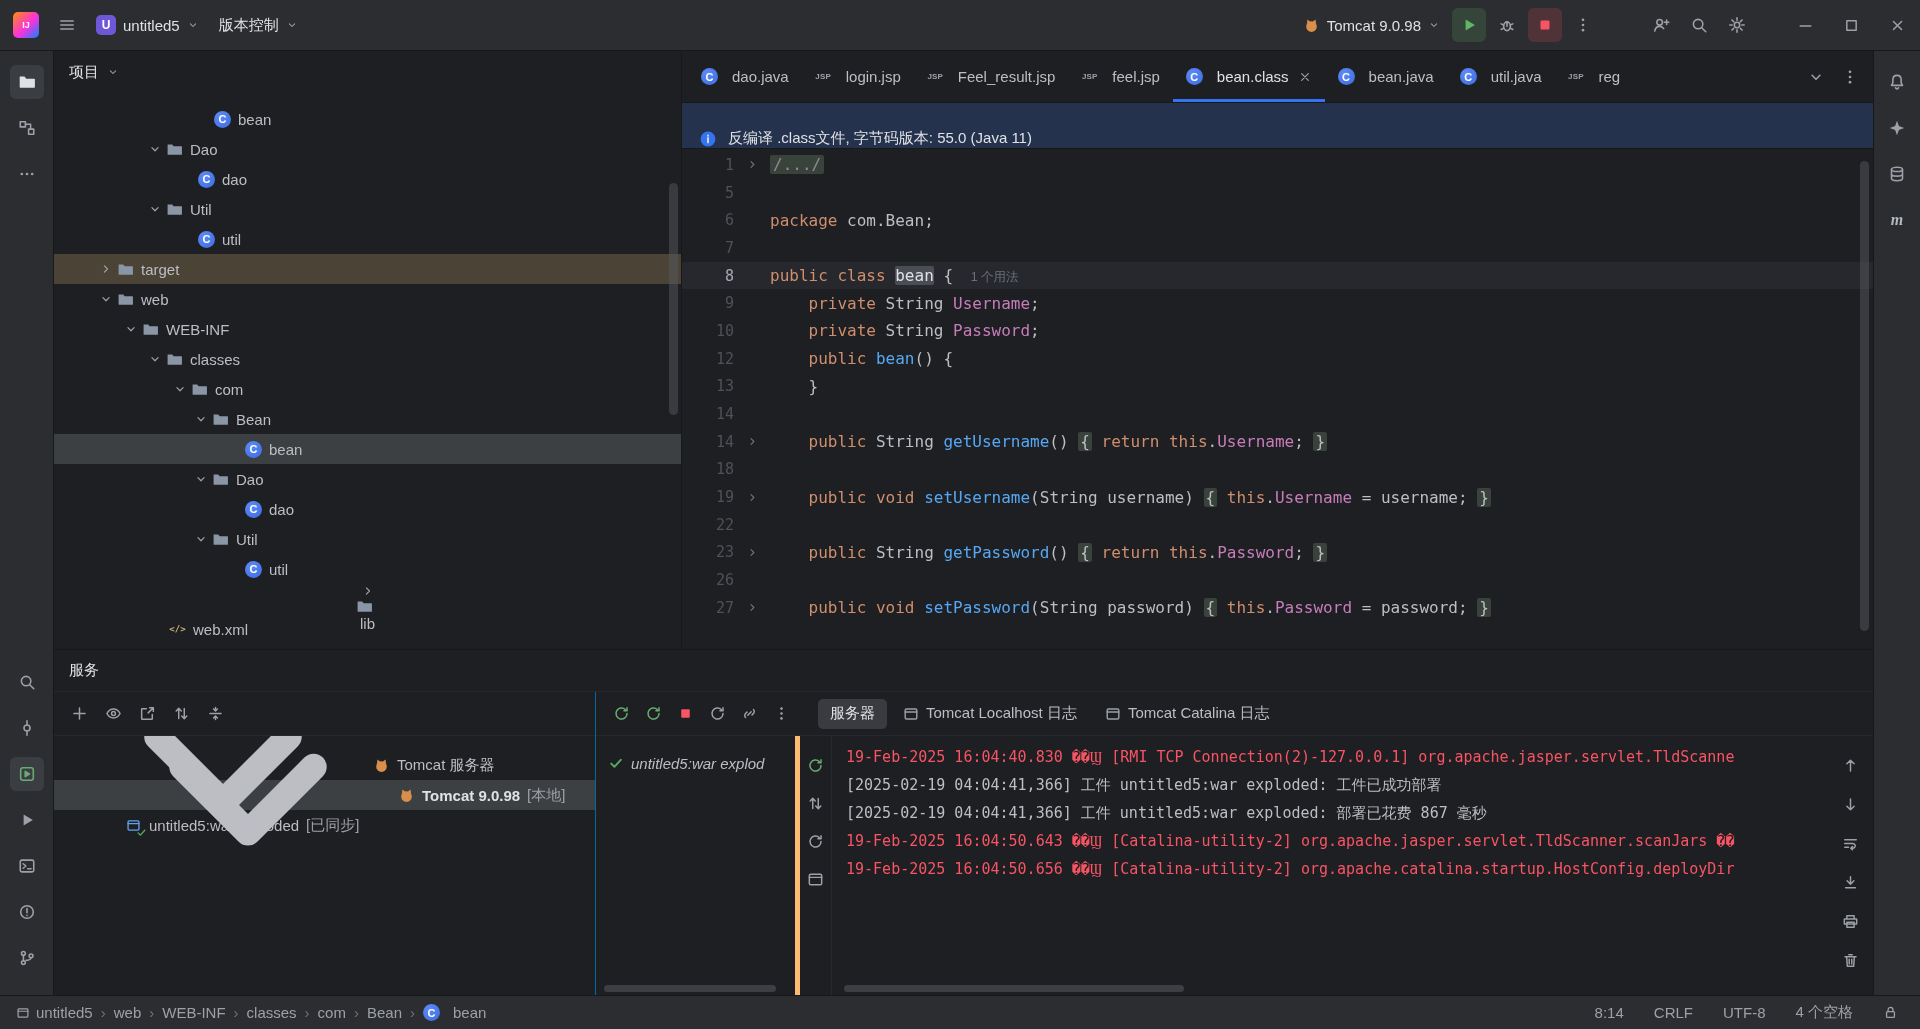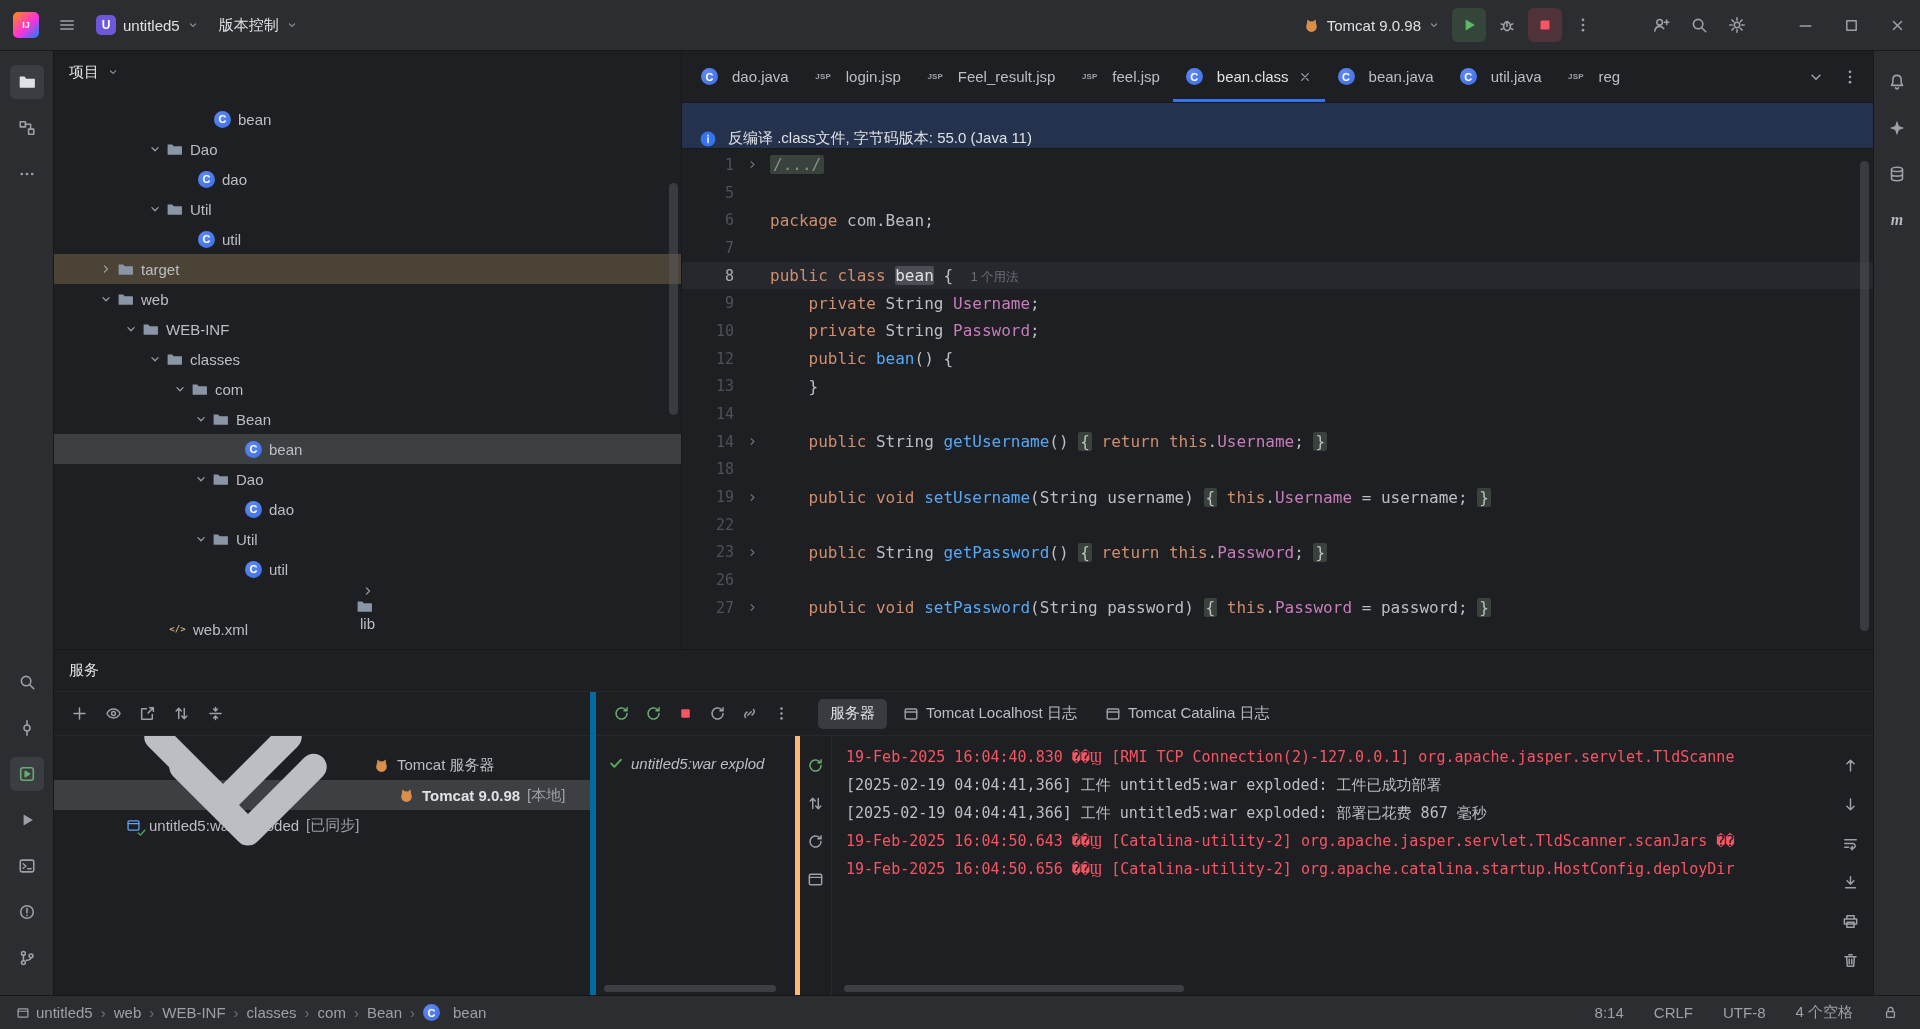--- a/index.html
+++ b/index.html
@@ -83,21 +83,21 @@
   .tk-c{color:#8c8e94;background:#39433b;border-radius:2px;padding:0 3px;}
   .tk-hl{color:#dfe1e5;background:#4a4e54;border-radius:2px;}
   .tk-fb{color:#bcbec4;background:#39433b;border-radius:2px;padding:0 2px;}
   .tk-inlay{color:#6b7078;font:12.5px "Liberation Sans",sans-serif;margin-left:8px;}
   .evscroll{top:110px;height:470px;right:4px;}
 
   
   .services{flex:1;border-top:1px solid #171819;display:flex;flex-direction:column;min-height:0;}
   .sheader{height:42px;display:flex;align-items:center;padding:0 15px;color:#dfe1e5;border-bottom:1px solid #26282b;flex:0 0 auto;}
   .sbody{flex:1;display:flex;min-height:0;}
-  .stree-pane{width:542px;flex:0 0 auto;border-right:6px solid #0369a1;display:flex;flex-direction:column;}
+  .stree-pane{width:542px;flex:0 0 auto;border-right:1px solid #0369a1;display:flex;flex-direction:column;}
   .srow-toolbar{height:44px;display:flex;align-items:center;padding:0 10px;gap:4px;border-bottom:1px solid #26282b;flex:0 0 auto;}
   .sicon{width:30px;height:30px;border-radius:5px;display:flex;align-items:center;justify-content:center;color:#9da0a8;background:transparent;border:none;padding:0;}
   .sicon svg{width:17px;height:17px;}
   .sicon.green{color:#6aab73;}
   .stree{flex:1;padding-top:14px;overflow:hidden;}
   .strow{height:30px;display:flex;align-items:center;white-space:nowrap;color:#bcbec4;}
   .strow.selected{background:#3d4043;}
   .strow.selected .tlabel{color:#dfe1e5;font-weight:700;}
   .badge{color:#9da0a8;margin-left:7px;}
   .sright{flex:1;display:flex;flex-direction:column;min-width:0;}

